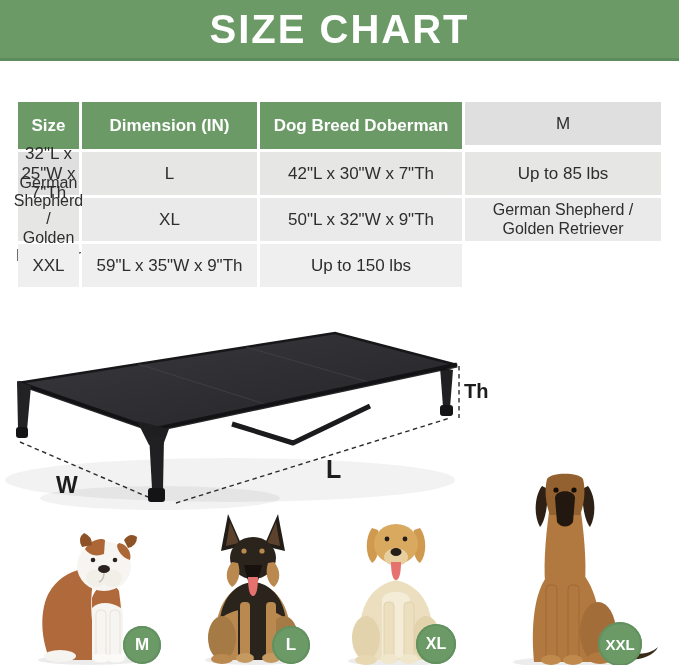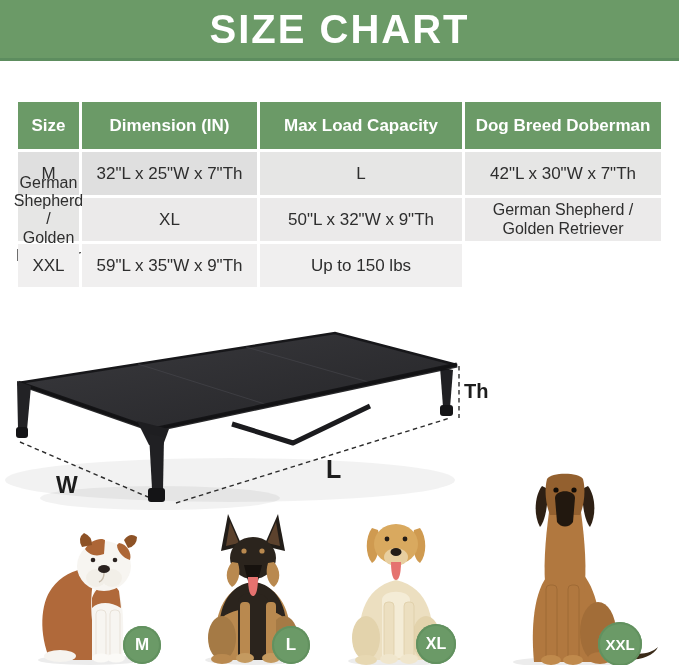--- a/index.html
+++ b/index.html
@@ -47,28 +47,28 @@
 
 <div id="page">
 
   <div class="banner">
     <h1 class="banner-title">SIZE CHART</h1>
   </div>
 
   <div class="size-table">
     <div class="c th">Size</div>
     <div class="c th">Dimension (IN)</div>
-    <div class="c th">Max Load Capacity</div>
     <div class="c th">Dog Breed Doberman</div>
 
     <div class="c bd rm">M</div>
     <div class="c bd rm">32"L x 25"W x 7"Th</div>
 
     <div class="c bd rl">L</div>
     <div class="c bd rl">42"L x 30"W x 7"Th</div>
+    <div class="c bd rl">Up to 85 lbs</div>
     <div class="c bd rl breed">German Shepherd /
 Golden Retriever</div>
 
     <div class="c bd rxl">XL</div>
     <div class="c bd rxl">50"L x 32"W x 9"Th</div>
     <div class="c bd rxl breed">German Shepherd /
 Golden Retriever</div>
 
     <div class="c bd rxxl">XXL</div>
     <div class="c bd rxxl">59"L x 35"W x 9"Th</div>

